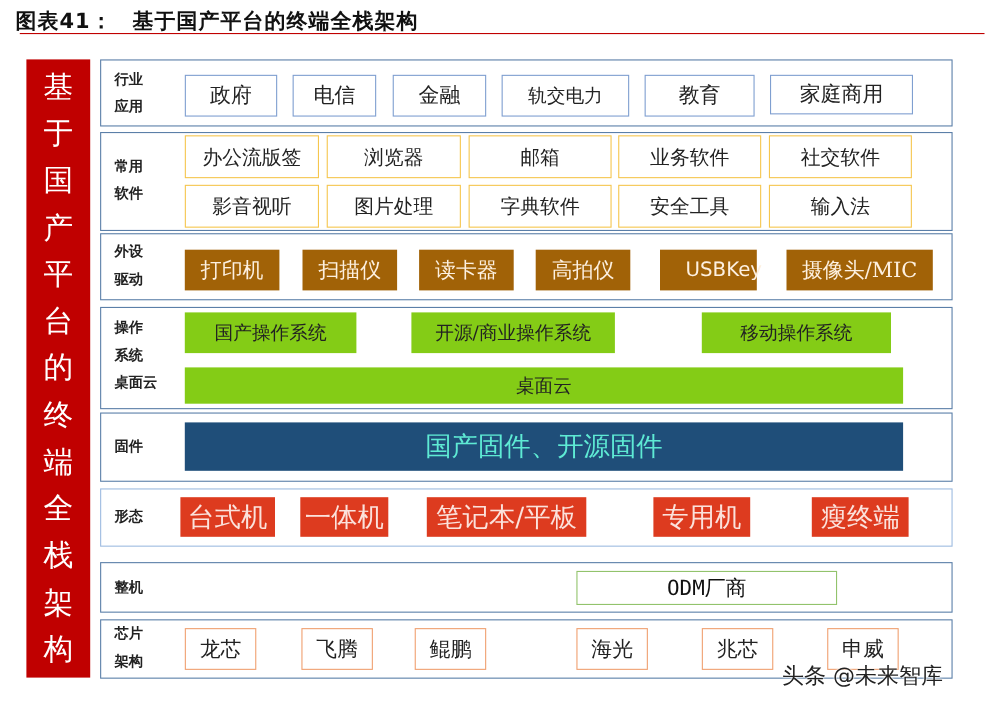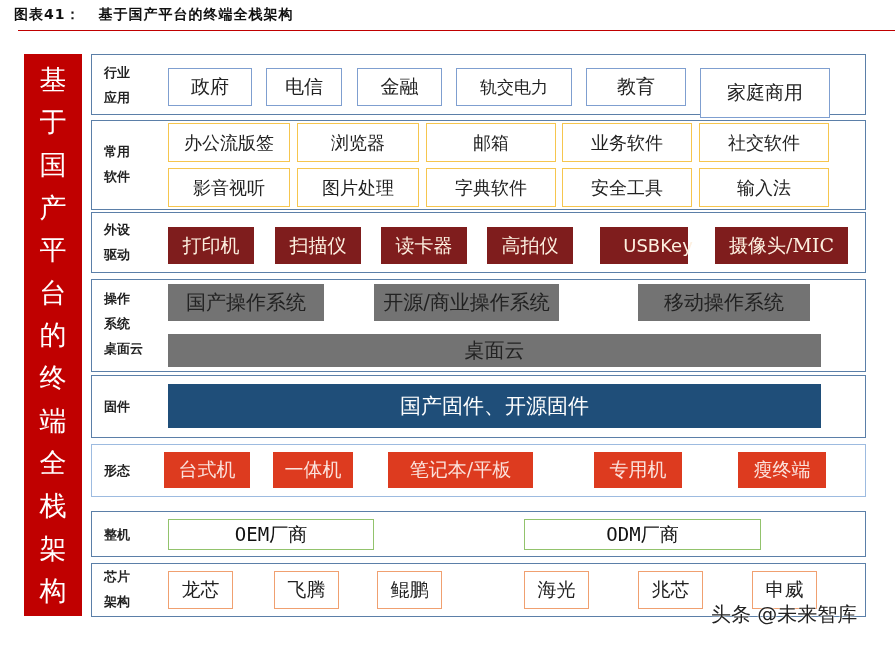--- a/index.html
+++ b/index.html
@@ -1,38 +1,38 @@
 <!DOCTYPE html>
 <html><head>
 <meta charset="utf-8">
 <style>
   html, body { margin:0; padding:0; background:#ffffff; }
   body { width:895px; height:646px; position:relative; overflow:hidden;
          font-family:"DejaVu Serif","Liberation Serif",serif; color:#222; }
-  .title { position:absolute; left:14px; top:6px; font-size:14px; font-weight:bold;
+  .title { position:absolute; left:14px; top:6px; font-size:19px; font-weight:bold;
            font-family:"DejaVu Sans","Liberation Sans",sans-serif; color:#111; letter-spacing:1px; }
   .title .lbl { margin-right:18px; }
   .title-rule { position:absolute; left:18px; top:30px; width:877px; height:1px; background:#c00000; }
 
   .side { position:absolute; left:24px; top:54px; width:58px; height:562px; background:#c00000;
           color:#fff; display:flex; flex-direction:column; align-items:center; justify-content:space-around;
           padding:4px 0; box-sizing:border-box; }
   .side span { font-size:27px; line-height:1; }
 
   .layer { position:absolute; left:91px; width:775px; box-sizing:border-box; border:1.5px solid #5b7fa8; background:#fff; }
   .layer-label { position:absolute; left:12px; font-size:13px; line-height:25px; color:#222; font-weight:bold; }
 
   .box { position:absolute; box-sizing:border-box; display:flex; align-items:center; justify-content:center;
          white-space:nowrap; }
   .b-blue { border:1.5px solid #7f9fd0; background:#fff; font-size:19px; color:#222; }
   .b-yel  { border:1.5px solid #f6c64e; background:#fff; font-size:18px; color:#222; }
-  .b-org  { background:#7f1d1d; color:#fdf0e0; font-size:19px; }
-  .b-lblue{ background:#737373; color:#222; font-size:20px; }
-  .b-navy { background:#1f4e79; color:#ffffff; font-size:21px; }
-  .b-red  { background:#dd3b1f; color:#fbe2dc; font-size:19px; }
+  .b-org  { background:#a16207; color:#fdf0e0; font-size:19px; }
+  .b-lblue{ background:#84cc16; color:#222; font-size:17px; }
+  .b-navy { background:#1f4e79; color:#5eead4; font-size:24px; }
+  .b-red  { background:#dd3b1f; color:#fbe2dc; font-size:24px; }
   .b-grn  { border:1.5px solid #92c36c; background:#fff; font-size:19px; color:#111; font-family:"DejaVu Sans Mono","Liberation Mono",monospace; }
   .b-och  { border:1.5px solid #f0a070; background:#fff; font-size:19px; color:#222; }
   .sans   { font-family:"DejaVu Sans","Liberation Sans",sans-serif;padding-left:28px; }
 
   .watermark { position:absolute; left:711px; top:601px; font-size:20px; color:#222;
                font-family:"DejaVu Sans","Liberation Sans",sans-serif;
                text-shadow:0 0 2px #fff, 0 0 2px #fff;text-align:center; }
 </style>
 </head>
 <body>
@@ -61,21 +61,21 @@
 <div class="layer" style="top:54px;height:61px;">
   <div class="layer-label" style="top:5px;">
     <div>行业</div>
     <div>应用</div>
   </div>
   <div class="box b-blue" style="left:76px;top:13px;width:84px;height:38px;">政府</div>
   <div class="box b-blue" style="left:174px;top:13px;width:76px;height:38px;">电信</div>
   <div class="box b-blue" style="left:265px;top:13px;width:85px;height:38px;">金融</div>
   <div class="box b-blue" style="left:364px;top:13px;width:116px;height:38px;font-size:17px;">轨交电力</div>
   <div class="box b-blue" style="left:494px;top:13px;width:100px;height:38px;">教育</div>
-  <div class="box b-blue" style="left:608px;top:13px;width:130px;height:50px;">家庭商用</div>
+  <div class="box b-blue" style="left:608px;top:13px;width:130px;height:36px;">家庭商用</div>
 </div>
 
 <div class="layer" style="top:120px;height:90px;">
   <div class="layer-label" style="top:18px;">
     <div>常用</div>
     <div>软件</div>
   </div>
   <div class="box b-yel" style="left:76px;top:2px;width:122px;height:39px;">办公流版签</div>
   <div class="box b-yel" style="left:205px;top:2px;width:122px;height:39px;">浏览器</div>
   <div class="box b-yel" style="left:334px;top:2px;width:130px;height:39px;">邮箱</div>
@@ -122,21 +122,20 @@
   <div class="layer-label" style="top:13px;">形态</div>
   <div class="box b-red" style="left:72px;top:7px;width:86px;height:36px;">台式机</div>
   <div class="box b-red" style="left:181px;top:7px;width:80px;height:36px;">一体机</div>
   <div class="box b-red" style="left:296px;top:7px;width:145px;height:36px;">笔记本/平板</div>
   <div class="box b-red" style="left:502px;top:7px;width:88px;height:36px;">专用机</div>
   <div class="box b-red" style="left:646px;top:7px;width:88px;height:36px;">瘦终端</div>
 </div>
 
 <div class="layer" style="top:511px;height:46px;">
   <div class="layer-label" style="top:10px;">整机</div>
-  <div class="box b-grn" style="left:76px;top:7px;width:206px;height:31px;">OEM厂商</div>
   <div class="box b-grn" style="left:432px;top:7px;width:237px;height:31px;">ODM厂商</div>
 </div>
 
 <div class="layer" style="top:563px;height:54px;">
   <div class="layer-label" style="top:0px;">
     <div>芯片</div>
     <div>架构</div>
   </div>
   <div class="box b-och" style="left:182px;top:7px;width:65px;height:38px;">飞腾</div>
   <div class="box b-och" style="left:76px;top:7px;width:65px;height:38px;">龙芯</div>

